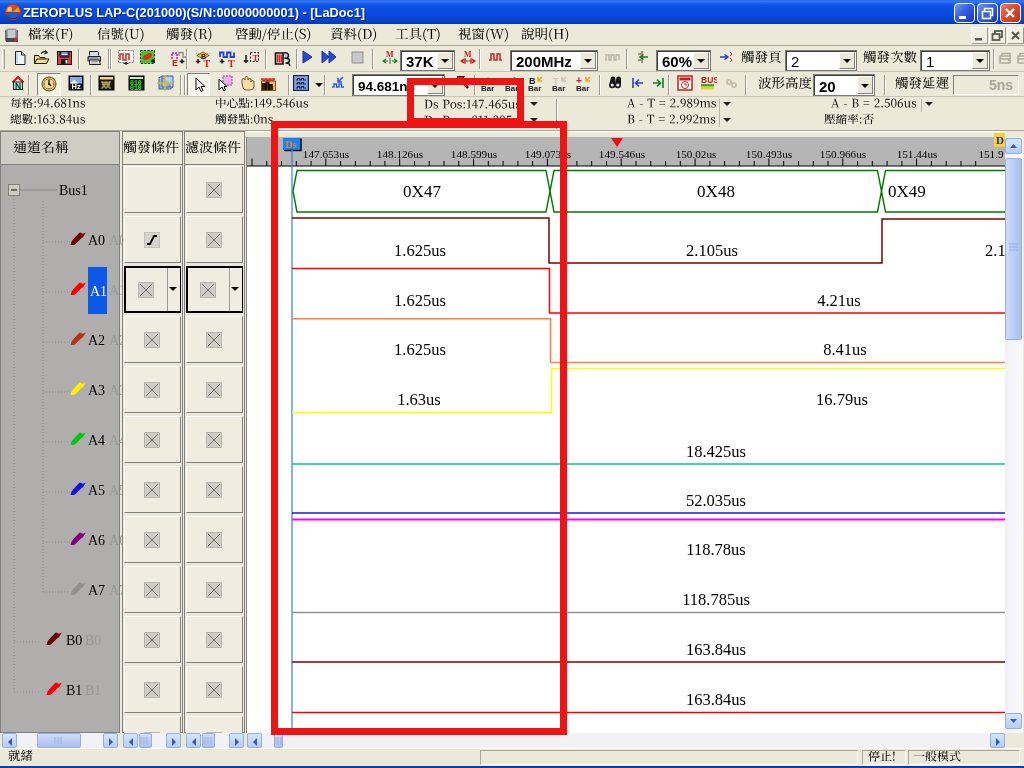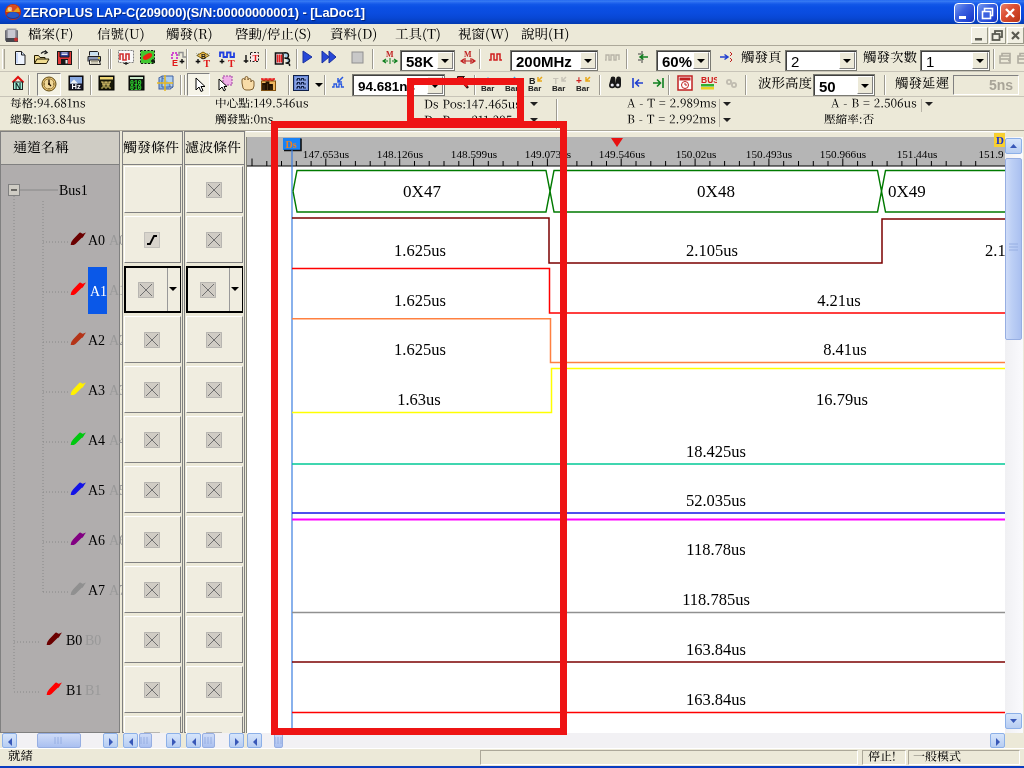--- a/index.html
+++ b/index.html
@@ -13,21 +13,21 @@
 </style></head><body>
 <div class="abs" style="left:0;top:0;width:1024px;height:24px;background:linear-gradient(180deg,#1c5dee 0%,#3a80f4 4%,#2a6cf0 9%,#1257e8 18%,#0b4fe4 30%,#0a4cdf 55%,#0847d4 75%,#0540c2 90%,#033aae 100%)"></div>
 <svg class="abs" style="left:4px;top:3px" width="18" height="18">
     <circle cx="9" cy="9" r="8" fill="#c83010"></circle>
     <path d="M2 9a7 7 0 0 1 14 0z" fill="#e8a018"></path>
     <path d="M4 4a7.5 7.5 0 0 1 10 0l-5 5z" fill="#d84820"></path>
     <ellipse cx="9" cy="12.5" rx="6.5" ry="3.5" fill="#183898"></ellipse>
     <ellipse cx="9" cy="12" rx="6" ry="3" fill="#2858c8"></ellipse>
     <circle cx="6" cy="6" r="2.2" fill="#fff" opacity=".55"></circle>
   </svg>
-<div class="abs" style="left:23px;top:5px;color:#fff;font-size:12.8px;font-weight:bold;letter-spacing:0px;text-shadow:1px 1px 1px #00227a">ZEROPLUS LAP-C(209000)(S/N:00000000001) - [LaDoc1]</div>
+<div class="abs" style="left:23px;top:5px;color:#fff;font-size:12.8px;font-weight:bold;letter-spacing:0px;text-shadow:1px 1px 1px #00227a">ZEROPLUS LAP-C(201000)(S/N:00000000001) - [LaDoc1]</div>
 <div class="abs" style="left:954px;top:3px;width:21px;height:20px;border:1px solid #fff;border-radius:4px;background:linear-gradient(135deg,#7a9cf0 0%,#3c62e0 40%,#1d3fd0 85%,#1530b0 100%)"><svg width="19" height="18">
       <rect x="4" y="12" width="7" height="3" fill="#fff"></rect>
     </svg></div>
 <div class="abs" style="left:977px;top:3px;width:21px;height:20px;border:1px solid #fff;border-radius:4px;background:linear-gradient(135deg,#7a9cf0 0%,#3c62e0 40%,#1d3fd0 85%,#1530b0 100%)"><svg width="19" height="18">
       <rect x="6.5" y="4.5" width="8" height="7" fill="none" stroke="#fff" stroke-width="1.6"></rect>
       <rect x="4.5" y="7.5" width="8" height="7" fill="#3c62e0" stroke="#fff" stroke-width="1.6"></rect>
     </svg></div>
 <div class="abs" style="left:1000px;top:3px;width:21px;height:20px;border:1px solid #fff;border-radius:4px;background:linear-gradient(135deg,#e9816b 0%,#dc5034 40%,#c23a1c 85%,#a83012 100%)"><svg width="19" height="18">
       <path d="M5 5 L13 13 M13 5 L5 13" stroke="#fff" stroke-width="2.4"></path>
     </svg></div>
@@ -155,21 +155,21 @@
 <svg class="abs" style="left:349px;top:49px" width="17" height="17">
     <rect x="3" y="3" width="11" height="11" fill="#c8c8c8" stroke="#909090"></rect>
   </svg>
 <div class="sep" style="left:372px;top:49px;height:20px"></div>
 <svg class="abs" style="left:382px;top:49px" width="17" height="17">
     <text x="4" y="8" font-size="8" font-weight="bold" fill="#c02020" font-family="Liberation Serif">M</text>
     <path d="M1 12 h5 m-2-2 l-3 2 3 2 M15 12 h-5 m2-2 l3 2 -3 2" stroke="#108020" fill="none" stroke-width="1.2"></path>
     <path d="M8 9 v6" stroke="#108020"></path>
   </svg>
 <div class="combo" style="left:400px;top:50px;width:55px;height:21px">
-    <span style="position:absolute;left:5px;top:2px;font-size:15px">58K</span>
+    <span style="position:absolute;left:5px;top:2px;font-size:15px">37K</span>
     <span class="cbtn">
       <span class="arr" style="left:3px;top:6px"></span>
     </span>
   </div>
 <svg class="abs" style="left:460px;top:49px" width="17" height="17">
     <text x="4" y="8" font-size="8" font-weight="bold" fill="#c02020" font-family="Liberation Serif">M</text>
     <path d="M1 12 h14 M4 10 l-3 2 3 2 M12 10 l3 2 -3 2 M5 9 v6 M11 9 v6" stroke="#c02020" fill="none" stroke-width="1.2"></path>
   </svg>
 <div class="sep" style="left:479px;top:49px;height:20px"></div>
 <svg class="abs" style="left:488px;top:49px" width="17" height="17">
@@ -361,21 +361,21 @@
     <circle cx="6" cy="7" r="3" fill="#c0bcb0"></circle>
     <circle cx="11" cy="10" r="3" fill="#c0bcb0"></circle>
     <circle cx="6" cy="7" r="1.2" fill="#ece9d8"></circle>
     <circle cx="11" cy="10" r="1.2" fill="#ece9d8"></circle>
   </svg>
 <div class="sep" style="left:745px;top:75px;height:20px"></div>
 <svg width="56" height="20" viewBox="0 0 56 20" style="position:absolute;left:758px;top:77px">
     <path d="M5.5 1.7H11.8V2.1H5.5ZM5.5 4.8H11.0V5.2H5.5ZM8 -0.5 9.4 -0.3Q9.4 -0.2 9.3 -0.1Q9.2 0 8.9 0.1V5.0H8.0ZM4.9 1.7V1.6V1.3L6 1.7H5.8V4.3Q5.8 5.2 5.8 6.1Q5.7 7.1 5.5 8.1Q5.2 9.1 4.8 10.1Q4.3 11.1 3.5 11.9L3.3 11.7Q4 10.6 4.4 9.4Q4.7 8.1 4.8 6.8Q4.9 5.5 4.9 4.3ZM10.6 4.8H10.5L11.1 4.2L12.1 5.2Q12.1 5.3 11.9 5.3Q11.8 5.3 11.6 5.3Q11 6.9 10.1 8.2Q9.2 9.4 7.8 10.4Q6.3 11.3 4.3 11.9L4.1 11.7Q6.8 10.7 8.4 8.9Q10 7.2 10.6 4.8ZM6.8 4.8Q7.1 6 7.7 7.0Q8.3 8 9.1 8.7Q9.9 9.5 11 10.0Q12 10.5 13.2 10.9L13.1 11.0Q12.8 11.1 12.6 11.3Q12.3 11.5 12.2 11.8Q10.7 11.2 9.6 10.3Q8.5 9.4 7.7 8.0Q7 6.7 6.6 4.9ZM11.3 1.7H11.2L11.8 1.1L12.9 2.1Q12.7 2.3 12.3 2.3Q12.2 2.5 11.9 2.8Q11.7 3.1 11.4 3.4Q11.2 3.7 11 3.9L10.8 3.8Q10.9 3.5 11 3.1Q11.1 2.7 11.2 2.3Q11.3 2 11.3 1.7ZM1.3 8.0Q1.4 8 1.5 8.0Q1.5 7.9 1.6 7.7Q1.7 7.6 1.7 7.5Q1.8 7.4 1.9 7.2Q2 7 2.1 6.6Q2.3 6.3 2.6 5.7Q2.8 5.1 3.2 4.1Q3.6 3.2 4.2 1.8L4.4 1.9Q4.3 2.4 4 3.0Q3.8 3.7 3.6 4.4Q3.4 5 3.2 5.6Q3 6.3 2.8 6.7Q2.7 7.2 2.6 7.4Q2.5 7.7 2.5 8.0Q2.4 8.3 2.4 8.5Q2.4 8.8 2.5 9.0Q2.5 9.3 2.6 9.5Q2.7 9.8 2.7 10.1Q2.8 10.5 2.8 10.9Q2.8 11.3 2.6 11.6Q2.3 11.9 2 11.9Q1.8 11.9 1.7 11.7Q1.6 11.5 1.5 11.2Q1.6 10.5 1.7 9.9Q1.7 9.3 1.6 9.0Q1.5 8.6 1.4 8.5Q1.2 8.4 1.1 8.4Q0.9 8.3 0.7 8.3V8.0Q0.7 8 0.8 8.0Q0.9 8 1.1 8.0Q1.2 8 1.3 8.0ZM1.6 -0.4Q2.3 -0.3 2.8 -0.1Q3.2 0.1 3.5 0.4Q3.7 0.7 3.7 0.9Q3.8 1.2 3.7 1.3Q3.6 1.5 3.4 1.6Q3.2 1.6 2.9 1.5Q2.8 1.2 2.6 0.8Q2.3 0.5 2 0.2Q1.7 -0.1 1.4 -0.3ZM0.6 2.6Q1.3 2.7 1.7 2.9Q2.2 3.1 2.4 3.4Q2.6 3.6 2.6 3.9Q2.7 4.1 2.6 4.3Q2.5 4.4 2.3 4.5Q2.1 4.5 1.8 4.4Q1.7 3.9 1.3 3.5Q0.9 3 0.5 2.7Z M14.3 0.6H19.9L20.5 -0.2Q20.5 -0.2 20.6 -0.1Q20.7 -0 20.9 0.1Q21.1 0.3 21.3 0.5Q21.5 0.6 21.7 0.8Q21.6 1 21.3 1.0H14.4ZM14 4.6H20.2L20.8 3.8Q20.8 3.8 21 3.9Q21.1 4 21.3 4.1Q21.4 4.3 21.6 4.5Q21.8 4.6 22 4.8Q21.9 5 21.6 5.0H14.1ZM18.8 0.6H19.7V11.5Q19.7 11.5 19.5 11.6Q19.3 11.8 19 11.8H18.8ZM15.8 0.6H16.8V4.6Q16.8 5.6 16.7 6.5Q16.6 7.5 16.3 8.5Q16.1 9.4 15.6 10.3Q15.1 11.2 14.1 11.9L14 11.8Q14.8 10.7 15.2 9.5Q15.6 8.4 15.7 7.1Q15.8 5.9 15.8 4.7ZM25 -0.3 26.3 0.5Q26.2 0.6 26.1 0.6Q26 0.6 25.8 0.6Q24.9 1.6 23.8 2.4Q22.7 3.3 21.4 3.8L21.2 3.6Q22.3 2.9 23.3 1.9Q24.3 0.9 25 -0.3ZM25.1 3.2 26.4 3.9Q26.3 4 26.2 4.0Q26.1 4.1 25.9 4.0Q24.9 5.2 23.6 6.1Q22.3 6.9 20.8 7.5L20.7 7.3Q22 6.6 23.1 5.5Q24.2 4.5 25.1 3.2ZM25.3 6.6 26.7 7.3Q26.6 7.4 26.5 7.4Q26.4 7.5 26.1 7.4Q25 9 23.5 10.1Q22 11.2 20.1 11.8L20 11.6Q21.7 10.8 23 9.6Q24.3 8.4 25.3 6.6Z M32.4 -0.7Q33.1 -0.6 33.6 -0.4Q34 -0.2 34.2 0.1Q34.5 0.3 34.5 0.5Q34.6 0.8 34.5 1.0Q34.4 1.1 34.2 1.2Q34 1.2 33.7 1.1Q33.6 0.8 33.4 0.5Q33.1 0.2 32.8 -0.1Q32.5 -0.4 32.3 -0.6ZM35.7 9.5V9.8H31.8V9.5ZM35.2 7.5 35.6 6.9 36.7 7.7Q36.6 7.8 36.5 7.9Q36.4 8 36.2 8.0V10.2Q36.2 10.2 36.1 10.3Q35.9 10.4 35.8 10.4Q35.6 10.5 35.4 10.5H35.3V7.5ZM32.3 10.4Q32.3 10.4 32.1 10.5Q32 10.6 31.8 10.6Q31.7 10.7 31.5 10.7H31.4V7.5V7.0L32.3 7.5H35.9V7.9H32.3ZM36.6 4.5V4.9H31.0V4.5ZM35.9 2.5 36.4 2 37.6 2.8Q37.5 2.9 37.4 3.0Q37.2 3.1 37 3.1V5.1Q37 5.2 36.9 5.3Q36.7 5.3 36.6 5.4Q36.4 5.4 36.2 5.4H36.1V2.5ZM31.5 5.2Q31.5 5.3 31.4 5.3Q31.3 5.4 31.1 5.5Q31 5.5 30.8 5.5H30.6V2.5V2.1L31.6 2.5H36.6V2.9H31.5ZM29.6 11.5Q29.6 11.6 29.5 11.7Q29.4 11.7 29.2 11.8Q29 11.9 28.8 11.9H28.6V6.0V5.5L29.7 6.0H38.5V6.4H29.6ZM38 6 38.5 5.4 39.7 6.3Q39.6 6.4 39.5 6.5Q39.3 6.5 39.1 6.6V10.6Q39.1 11 39 11.2Q38.9 11.5 38.6 11.7Q38.3 11.8 37.7 11.9Q37.6 11.7 37.6 11.5Q37.5 11.3 37.4 11.2Q37.2 11.1 37 11.0Q36.7 10.9 36.3 10.9V10.7Q36.3 10.7 36.5 10.7Q36.7 10.7 36.9 10.7Q37.2 10.8 37.5 10.8Q37.7 10.8 37.8 10.8Q38 10.8 38.1 10.7Q38.2 10.7 38.2 10.5V6.0ZM38.5 0.2Q38.5 0.2 38.7 0.3Q38.8 0.4 39 0.6Q39.2 0.7 39.4 0.9Q39.7 1.1 39.9 1.3Q39.8 1.5 39.5 1.5H27.9L27.7 1.1H37.8Z M46.5 -0.7Q47.2 -0.6 47.7 -0.4Q48.1 -0.2 48.3 0.1Q48.5 0.3 48.5 0.6Q48.5 0.8 48.4 1.0Q48.3 1.1 48.1 1.2Q47.9 1.2 47.7 1.1Q47.5 0.6 47.1 0.2Q46.8 -0.3 46.4 -0.6ZM42.4 1.1V0.8L43.5 1.2H43.3V4.6Q43.3 5.5 43.2 6.4Q43.2 7.4 43 8.4Q42.8 9.3 42.3 10.2Q41.9 11.2 41.2 11.9L41 11.8Q41.6 10.7 41.9 9.5Q42.2 8.4 42.3 7.1Q42.4 5.9 42.4 4.6V1.2ZM52.2 0.4Q52.2 0.4 52.3 0.5Q52.4 0.6 52.6 0.7Q52.8 0.9 53 1.1Q53.2 1.3 53.4 1.4Q53.4 1.6 53.1 1.6H42.8V1.2H51.5ZM50.5 7.1V7.5H44.4L44.3 7.1ZM50 7.1 50.7 6.5 51.7 7.5Q51.6 7.6 51.5 7.6Q51.3 7.6 51.1 7.6Q49.8 9.4 47.7 10.4Q45.5 11.5 42.5 11.9L42.4 11.6Q44.2 11.3 45.8 10.7Q47.3 10 48.4 9.2Q49.5 8.3 50.2 7.1ZM45.6 7.1Q46.1 8 46.8 8.7Q47.6 9.4 48.6 9.8Q49.7 10.2 50.9 10.5Q52.2 10.7 53.6 10.8V11.0Q53.3 11 53 11.3Q52.8 11.5 52.8 11.9Q50.9 11.6 49.5 11.0Q48 10.5 47 9.6Q46 8.7 45.3 7.3ZM52 2.7Q52 2.7 52.2 2.8Q52.4 3 52.6 3.2Q52.9 3.5 53.1 3.7Q53 3.9 52.7 3.9H43.7L43.6 3.5H51.4ZM49.8 5.5V5.9H46.1V5.5ZM50.8 2.2Q50.8 2.3 50.7 2.4Q50.6 2.5 50.3 2.5V6.2Q50.3 6.3 50.2 6.3Q50.1 6.4 49.9 6.5Q49.7 6.5 49.6 6.5H49.4V2.0ZM47 2.2Q47 2.3 46.9 2.4Q46.8 2.5 46.5 2.5V6.4Q46.5 6.5 46.4 6.5Q46.3 6.6 46.2 6.6Q46 6.7 45.8 6.7H45.6V2.0Z" fill="#000"></path>
   </svg>
 <div class="combo" style="left:813px;top:74px;width:62px;height:22px">
-    <span style="position:absolute;left:5px;top:3px;font-size:15px">50</span>
+    <span style="position:absolute;left:5px;top:3px;font-size:15px">20</span>
     <span class="cbtn">
       <span class="arr" style="left:3px;top:7px"></span>
     </span>
   </div>
 <div class="sep" style="left:884px;top:75px;height:20px"></div>
 <svg width="56" height="20" viewBox="0 0 56 20" style="position:absolute;left:895px;top:77px">
     <path d="M2.3 0.9H4.5V1.2H2.2ZM4.1 0.9H3.9L4.5 0.3L5.4 1.2Q5.3 1.3 5.2 1.3Q5.1 1.3 4.9 1.3Q4.7 1.6 4.4 1.9Q4.2 2.3 3.9 2.6Q3.6 2.9 3.3 3.2H3.1Q3.3 2.9 3.5 2.4Q3.7 2 3.9 1.6Q4 1.1 4.1 0.9ZM1.4 2.9V2.8L1.4 2.5L2.3 2.9H2.2V5.9Q2.2 6.6 2.2 7.4Q2.1 8.2 2 9.0Q1.8 9.8 1.5 10.5Q1.2 11.3 0.7 11.9L0.5 11.7Q0.9 10.9 1.1 9.9Q1.3 9 1.3 7.9Q1.4 6.9 1.4 6.0ZM1.8 2.9H5.2V3.3H1.8ZM1.8 5.1H5.2V5.5H1.8ZM1.8 7.4H5.2V7.8H1.8ZM4.8 2.9H4.6L5 2.4L6.1 3.2Q6 3.3 5.9 3.3Q5.8 3.4 5.6 3.4V10.7Q5.6 11 5.5 11.3Q5.4 11.5 5.1 11.7Q4.9 11.8 4.3 11.9Q4.3 11.7 4.2 11.5Q4.2 11.4 4 11.3Q3.9 11.2 3.7 11.1Q3.4 11.1 3 11.0V10.8Q3 10.8 3.2 10.8Q3.4 10.8 3.7 10.8Q3.9 10.9 4.1 10.9Q4.4 10.9 4.5 10.9Q4.6 10.9 4.7 10.8Q4.8 10.8 4.8 10.6ZM3.1 2.9H3.8V7.6H3.1ZM2.3 -0.5 3.6 -0.1Q3.6 -0 3.4 0.1Q3.3 0.1 3.1 0.1Q2.7 1.3 2 2.4Q1.4 3.4 0.6 4.2L0.4 4.0Q0.8 3.5 1.2 2.7Q1.5 2 1.8 1.2Q2.1 0.3 2.3 -0.5ZM6.7 2.5H11.9V2.9H6.7ZM6.2 0.3V-0.1L7.2 0.3H11.5L11.9 -0.2L12.8 0.5Q12.7 0.6 12.6 0.6Q12.5 0.7 12.3 0.7V3.1Q12.3 3.1 12.1 3.2Q11.9 3.3 11.6 3.3H11.5V0.7H7.0V3.2Q7 3.2 6.9 3.3Q6.7 3.5 6.4 3.5H6.2ZM8 0.3H8.7V2.7H8.0ZM9.8 0.3H10.5V2.7H9.8ZM7.4 4.1H12.1V4.5H7.1ZM11.7 4.1H11.5L12 3.5L13.1 4.4Q13 4.5 12.9 4.5Q12.8 4.6 12.5 4.6Q12.5 6.1 12.5 7.3Q12.4 8.5 12.3 9.3Q12.3 10.1 12.1 10.6Q12 11.1 11.8 11.4Q11.6 11.6 11.2 11.8Q10.9 11.9 10.4 11.9Q10.4 11.7 10.4 11.5Q10.4 11.4 10.2 11.3Q10.1 11.2 9.8 11.1Q9.5 11 9.1 10.9L9.1 10.7Q9.4 10.7 9.7 10.8Q10 10.8 10.3 10.8Q10.6 10.8 10.7 10.8Q10.9 10.8 11 10.8Q11.1 10.7 11.2 10.7Q11.4 10.4 11.5 8.7Q11.6 7.1 11.7 4.1ZM6.5 6.0V5.6L7.4 6.0H9.9L10.3 5.5L11.1 6.2Q11.1 6.3 11 6.3Q10.9 6.4 10.7 6.4V8.4Q10.7 8.4 10.5 8.5Q10.3 8.6 10.1 8.6H9.9V6.3H7.2V8.5Q7.2 8.6 7.1 8.7Q6.9 8.7 6.6 8.7H6.5ZM6.9 7.8H10.3V8.2H6.9ZM8.2 4.8 9.4 4.9Q9.4 5 9.3 5.1Q9.2 5.2 8.9 5.2V9.8L8.2 9.9ZM6 9.9Q6.4 9.8 7.1 9.8Q7.8 9.7 8.6 9.6Q9.5 9.5 10.4 9.4L10.4 9.7Q9.8 9.8 8.9 10.1Q8 10.3 6.8 10.6Q6.7 10.7 6.6 10.8Q6.6 10.8 6.5 10.9ZM9.5 8.6Q10.2 8.9 10.5 9.2Q10.8 9.5 10.9 9.7Q11 10 10.9 10.2Q10.8 10.4 10.7 10.4Q10.5 10.5 10.3 10.3Q10.2 9.9 9.9 9.5Q9.7 9 9.4 8.7ZM7.5 2.6 8.8 3.1Q8.8 3.2 8.7 3.3Q8.5 3.4 8.3 3.3Q7.8 4.5 7 5.3Q6.3 6.2 5.4 6.7L5.2 6.6Q5.9 5.9 6.6 4.9Q7.2 3.8 7.5 2.6Z M16.5 5.8H16.1L16.2 5.8Q16.2 6.1 16.1 6.5Q16.1 6.9 16 7.3Q15.9 7.7 15.8 8.0H16.0L15.5 8.5L14.5 7.7Q14.7 7.6 14.9 7.6Q15.1 7.5 15.3 7.4L15 7.9Q15.1 7.6 15.1 7.2Q15.2 6.7 15.3 6.2Q15.3 5.7 15.4 5.4ZM20.2 8.5Q21.6 8.8 22.5 9.2Q23.5 9.6 24 10.0Q24.6 10.4 24.9 10.8Q25.1 11.1 25.1 11.4Q25.2 11.6 25 11.7Q24.8 11.8 24.5 11.7Q24.2 11.4 23.7 10.9Q23.2 10.5 22.5 10.1Q21.9 9.7 21.3 9.3Q20.7 8.9 20.1 8.6ZM18.1 3.9 18.5 3.4 19.4 4.2Q19.3 4.4 18.9 4.4V6.5Q18.9 6.5 18.8 6.6Q18.7 6.7 18.5 6.7Q18.4 6.8 18.2 6.8H18.0V3.9ZM22.7 3.9 23.2 3.4 24.2 4.2Q24.2 4.3 24 4.3Q23.9 4.3 23.7 4.4V5.9Q23.7 6 23.8 6.0Q23.8 6.1 23.9 6.1H24.4Q24.5 6.1 24.6 6.1Q24.7 6.1 24.8 6.1Q24.8 6.1 24.9 6.1Q24.9 6.1 24.9 6.1Q25 6.1 25.1 6.0Q25.1 6 25.2 6.0H25.3L25.3 6.0Q25.5 6.1 25.6 6.2Q25.7 6.2 25.7 6.4Q25.7 6.6 25.4 6.7Q25.1 6.8 24.3 6.8H23.7Q23.3 6.8 23.2 6.8Q23 6.7 22.9 6.5Q22.9 6.4 22.9 6.1V3.9ZM20.4 3.7V3.4L21.5 3.9H21.3V4.7Q21.3 5 21.2 5.3Q21.2 5.7 21 6.1Q20.8 6.5 20.4 6.8Q20 7.1 19.3 7.4L19.2 7.2Q19.7 6.8 20 6.4Q20.2 6 20.3 5.5Q20.4 5.1 20.4 4.7V3.9ZM18 7.6 18.5 7.1 19.5 7.9Q19.3 8.1 18.9 8.1Q18.8 9.5 18.6 10.4Q18.3 11.2 17.9 11.5Q17.6 11.7 17.3 11.8Q16.9 11.9 16.6 11.9Q16.6 11.7 16.5 11.5Q16.5 11.4 16.3 11.3Q16.2 11.2 15.9 11.1Q15.6 11 15.3 10.9L15.3 10.7Q15.5 10.7 15.8 10.8Q16.2 10.8 16.4 10.8Q16.7 10.8 16.9 10.8Q17.2 10.8 17.3 10.7Q17.6 10.5 17.8 9.7Q18 8.9 18.1 7.6ZM24 7.5V7.9H19.8L19.7 7.5ZM18.5 3.9V4.3H16.2L16.1 3.9ZM18.5 7.6V8.0H15.5V7.6ZM18.4 5.8V6.2H15.9V5.8ZM23.3 3.9V4.3H20.8V3.9ZM26 1.7Q25.9 1.8 25.8 1.8Q25.7 1.8 25.5 1.7Q25.1 2 24.6 2.3Q24 2.6 23.5 2.8L23.3 2.6Q23.6 2.4 23.9 2.1Q24.2 1.8 24.5 1.4Q24.7 1.1 24.9 0.9ZM24.6 0.4Q24.5 0.5 24.4 0.5Q24.3 0.6 24.1 0.5Q23.7 0.8 23.1 1.1Q22.6 1.4 22 1.6L21.8 1.4Q22.1 1.2 22.5 0.9Q22.8 0.5 23.1 0.2Q23.3 -0.1 23.5 -0.4ZM20.7 -0.6Q21.1 0.3 21.7 1.0Q22.3 1.7 23.1 2.3Q23.9 2.9 24.8 3.3Q25.7 3.8 26.6 4.0L26.6 4.2Q26.3 4.2 26 4.4Q25.8 4.6 25.7 5.0Q24.5 4.5 23.5 3.7Q22.5 2.9 21.7 1.9Q21 0.9 20.5 -0.4ZM15.4 1.3Q16.1 1.4 16.5 1.6Q16.9 1.8 17.1 2.1Q17.3 2.3 17.3 2.5Q17.4 2.7 17.3 2.9Q17.1 3 17 3.1Q16.8 3.1 16.5 2.9Q16.4 2.6 16.1 2.1Q15.7 1.7 15.3 1.5ZM23.6 7.5 24.2 6.9 25.2 7.8Q25.1 7.9 25 7.9Q24.9 8 24.6 8.0Q23.8 9.3 22.4 10.3Q20.9 11.4 18.8 11.9L18.7 11.7Q20.5 11 21.8 9.9Q23.1 8.8 23.7 7.5ZM18.6 0.3 19.3 -0.3 20.3 0.6Q20.2 0.7 20.1 0.7Q20 0.8 19.7 0.8Q19 2.2 17.6 3.3Q16.1 4.5 14.1 5.1L14 4.9Q15.7 4.1 17 2.9Q18.2 1.7 18.8 0.3ZM19.2 0.3V0.7H15.0L14.9 0.3Z M33.7 8.7Q33.7 8.7 33.5 8.7Q33.3 8.7 33 8.7H32.8V3.7H33.7ZM38.6 7.8Q38.6 7.8 38.7 7.9Q38.8 8 39 8.1Q39.1 8.3 39.3 8.4Q39.5 8.6 39.7 8.8Q39.6 9 39.3 9.0H31.6L31.5 8.6H38.0ZM34.2 3.3Q34.2 3.4 34.1 3.5Q34 3.6 33.7 3.6V4.1H32.8V3.3V3.1ZM38.1 3.3Q38.1 3.3 38.2 3.4Q38.3 3.5 38.5 3.7Q38.7 3.9 38.9 4.0Q39.1 4.2 39.2 4.4Q39.2 4.6 38.9 4.6H35.8V4.2H37.4ZM39.3 0.5Q39.2 0.5 39 0.5Q38.8 0.6 38.6 0.4Q37.8 0.7 36.7 0.9Q35.7 1.1 34.6 1.3Q33.4 1.4 32.3 1.5L32.3 1.3Q33 1.1 33.9 0.9Q34.7 0.7 35.5 0.5Q36.3 0.2 37 -0.0Q37.7 -0.3 38.2 -0.5ZM36.3 8.8Q36.3 8.8 36.1 8.8Q35.9 8.8 35.6 8.8H35.4V0.8L36.3 0.6ZM31.1 1.1Q31 1.5 30.7 1.9Q30.5 2.4 30.3 3.0Q30 3.5 29.7 4.0Q29.5 4.5 29.3 4.9H29.4L29 5.2L28.2 4.6Q28.3 4.5 28.5 4.4Q28.7 4.3 28.9 4.3L28.5 4.7Q28.7 4.3 28.9 3.8Q29.2 3.3 29.4 2.7Q29.7 2.1 29.9 1.6Q30.1 1.1 30.3 0.7ZM30.1 0.7 30.6 0.2 31.7 1.1Q31.6 1.2 31.4 1.3Q31.2 1.4 30.9 1.4Q30.7 1.4 30.4 1.3L30.3 0.7ZM28.4 5.9Q28.8 7.4 29.4 8.3Q30.1 9.2 31 9.6Q31.9 10.1 33.2 10.3Q34.4 10.4 36 10.4Q36.3 10.4 36.9 10.4Q37.4 10.4 37.9 10.4Q38.5 10.4 39.1 10.4Q39.6 10.4 40 10.4V10.6Q39.7 10.6 39.5 10.8Q39.4 11 39.3 11.3Q39 11.3 38.6 11.3Q38.2 11.3 37.7 11.3Q37.2 11.3 36.7 11.3Q36.2 11.3 35.9 11.3Q34.2 11.3 33 11.1Q31.7 10.9 30.8 10.4Q29.9 9.8 29.3 8.7Q28.6 7.7 28.1 6.0ZM30.8 4.5 31.3 3.9 32.3 4.8Q32.3 4.9 32.1 4.9Q32 5 31.8 5.0Q31.6 6 31.4 7.0Q31.1 7.9 30.7 8.8Q30.2 9.7 29.5 10.5Q28.8 11.2 27.8 11.8L27.6 11.6Q28.8 10.8 29.4 9.6Q30.1 8.5 30.5 7.2Q30.8 5.9 30.9 4.5ZM31.3 4.5V4.9H28.7L28.9 4.5ZM30.9 0.7V1.1H27.8L27.6 0.7Z M43.5 8.6Q43.9 9.5 44.6 10.0Q45.3 10.4 46.2 10.5Q47.1 10.7 48.5 10.7Q48.9 10.7 49.6 10.7Q50.3 10.7 51.1 10.7Q51.9 10.7 52.6 10.6Q53.3 10.6 53.7 10.6V10.8Q53.5 10.8 53.3 11.0Q53.2 11.3 53.2 11.5Q52.8 11.5 52.2 11.5Q51.5 11.5 50.8 11.5Q50.2 11.5 49.5 11.5Q48.9 11.5 48.4 11.5Q47.1 11.5 46.1 11.3Q45.1 11.1 44.4 10.5Q43.8 9.9 43.3 8.7ZM44.2 3.3Q44.1 3.6 43.8 4.0Q43.6 4.3 43.3 4.8Q43 5.2 42.8 5.6Q42.5 6 42.3 6.3H42.4L42 6.6L41.3 5.9Q41.4 5.8 41.6 5.7Q41.8 5.7 42 5.6L41.6 6.0Q41.8 5.7 42 5.3Q42.3 4.9 42.6 4.5Q42.8 4.1 43.1 3.6Q43.3 3.2 43.5 2.9ZM43.3 2.9 43.8 2.4 44.8 3.3Q44.7 3.4 44.5 3.4Q44.3 3.5 44.1 3.5Q43.9 3.5 43.6 3.5L43.5 2.9ZM43.6 5.9 44.1 5.4 45.1 6.2Q44.9 6.3 44.5 6.4Q44.3 7.4 43.8 8.4Q43.4 9.4 42.7 10.3Q42 11.2 41 11.9L40.9 11.7Q41.7 11 42.2 10.0Q42.8 9 43.2 8.0Q43.5 6.9 43.7 5.9ZM43.8 2.9V3.3H41.3L41.1 2.9ZM44.1 5.9V6.3H41.9L42 5.9ZM42 -0.5Q42.7 -0.3 43.1 0.0Q43.5 0.3 43.7 0.6Q43.9 0.9 43.9 1.2Q43.9 1.5 43.8 1.7Q43.7 1.8 43.5 1.9Q43.3 1.9 43.1 1.7Q43 1.4 42.8 1.0Q42.6 0.6 42.3 0.2Q42.1 -0.2 41.8 -0.4ZM52.9 3.2Q52.8 3.3 52.5 3.2Q52.3 3.3 52 3.5Q51.6 3.7 51.3 3.8Q50.9 4 50.5 4.1L50.4 4.0Q50.7 3.8 51 3.5Q51.3 3.2 51.6 2.9Q51.9 2.6 52.1 2.4ZM46.4 4.7Q46.7 4.6 47.2 4.5Q47.6 4.3 48.2 4.1Q48.8 3.9 49.5 3.7L49.5 3.9Q49.1 4.1 48.5 4.5Q47.9 4.8 47.2 5.3Q47.2 5.4 47.1 5.4Q47 5.5 47 5.6ZM46.8 2.6Q47.5 2.7 47.9 2.8Q48.3 3 48.5 3.2Q48.7 3.4 48.7 3.6Q48.7 3.8 48.5 3.8Q48.4 3.9 48.2 3.8Q47.9 3.6 47.5 3.3Q47 3 46.6 2.8ZM49.9 3.7Q50.9 3.8 51.5 4.1Q52.2 4.3 52.5 4.5Q52.8 4.8 52.8 5.0Q52.9 5.3 52.8 5.4Q52.6 5.5 52.4 5.4Q52.1 5.2 51.6 4.9Q51.2 4.6 50.7 4.3Q50.2 4.1 49.8 3.9ZM51.7 5.8Q51.7 5.8 51.9 5.9Q52 6.1 52.3 6.3Q52.5 6.5 52.7 6.7Q52.6 6.9 52.3 6.9H47.1V6.5H51.2ZM48.5 5.7Q48.5 5.8 48.3 5.9Q48.2 5.9 48 5.9Q47.7 6.5 47.3 7.0Q46.9 7.6 46.4 7.9L46.2 7.8Q46.5 7.3 46.8 6.7Q47.1 6 47.3 5.3ZM52.4 7.5Q52.4 7.5 52.5 7.6Q52.7 7.8 53 8.0Q53.2 8.2 53.4 8.4Q53.4 8.6 53 8.6H46.0L45.9 8.2H51.8ZM51.9 0.1 52.3 -0.4 53.4 0.5Q53.4 0.5 53.2 0.6Q53.1 0.7 52.9 0.7V2.3Q52.9 2.3 52.7 2.4Q52.6 2.4 52.4 2.5Q52.3 2.5 52.1 2.5H52.0V0.1ZM52.4 1.8V2.2H46.0V1.8ZM52.4 0.1V0.6H46.0V0.1ZM45.5 0.0V-0.3L46.5 0.1H46.4V3.2Q46.4 4 46.3 4.9Q46.3 5.7 46.1 6.6Q45.9 7.5 45.5 8.3Q45.1 9.1 44.4 9.8L44.2 9.7Q44.8 8.7 45.1 7.7Q45.4 6.6 45.4 5.5Q45.5 4.3 45.5 3.2V0.1ZM50.4 2.4Q50.4 2.5 50.3 2.6Q50.2 2.7 50 2.7V4.9Q50 5 49.9 5.0Q49.8 5.1 49.7 5.2Q49.5 5.2 49.3 5.2H49.2V2.3ZM50.4 5.5Q50.4 5.6 50.3 5.7Q50.2 5.8 50 5.8V10.1Q50 10.2 49.8 10.2Q49.7 10.3 49.6 10.3Q49.4 10.4 49.2 10.4H49.1V5.3Z" fill="#000"></path>
   </svg>
 <div class="abs" style="left:953px;top:75px;width:66px;height:20px;background:#ece9d8;border:1px solid #808080;border-right-color:#fff;border-bottom-color:#fff">
     <span style="position:absolute;right:5px;top:1px;font-size:14px;font-weight:bold;color:#a8a498">5ns</span>

